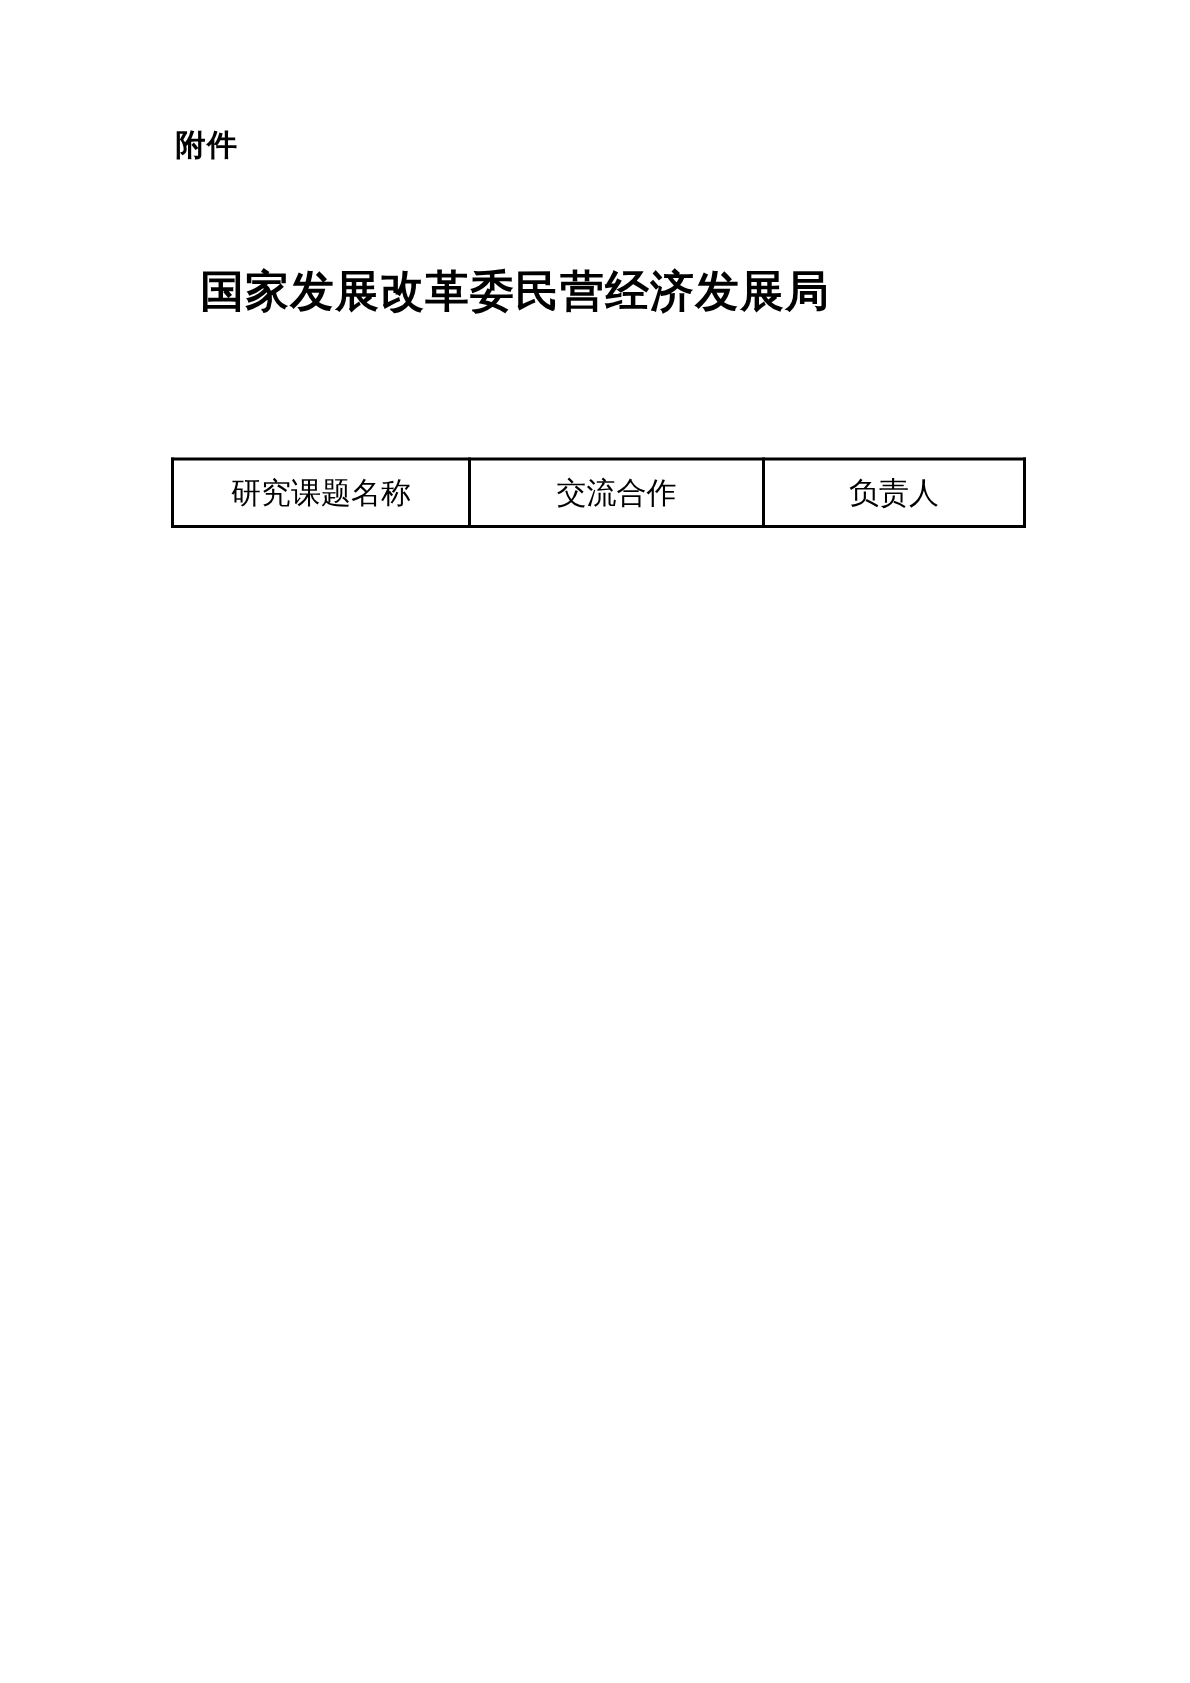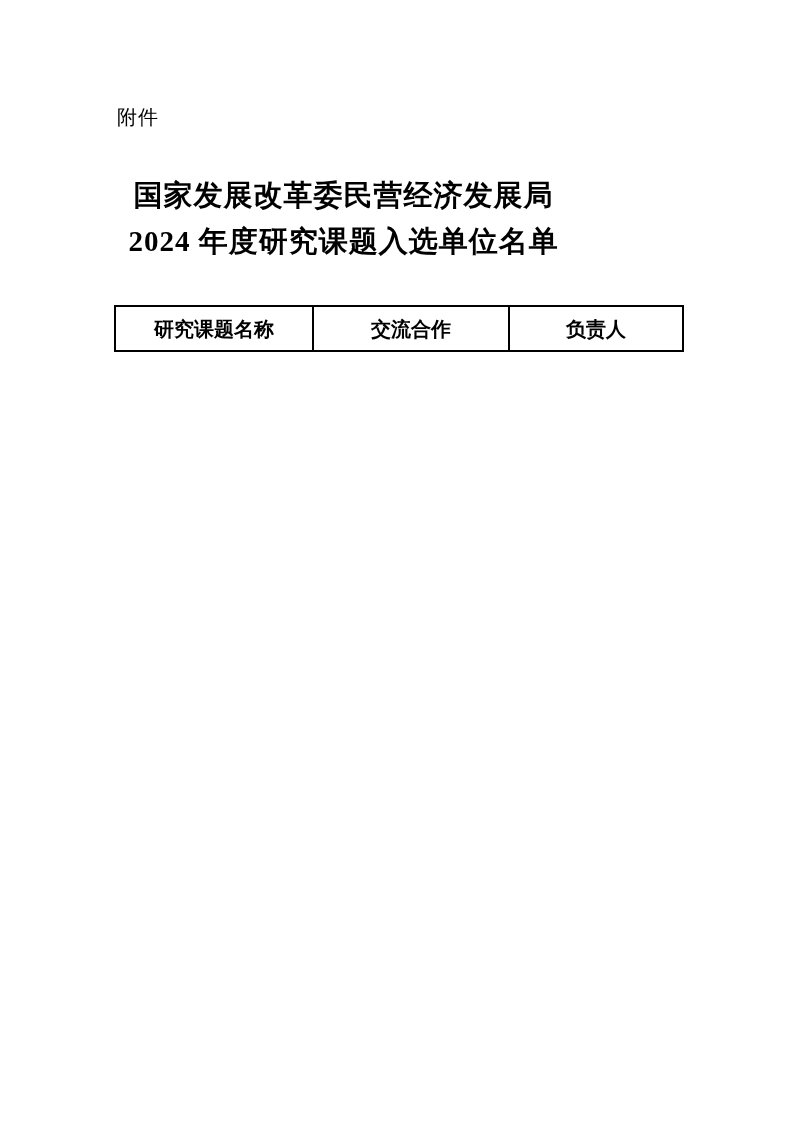--- a/index.html
+++ b/index.html
@@ -11,24 +11,25 @@
     height: 1122px;
     background: #ffffff;
     color: #000000;
     font-family: "Liberation Sans", sans-serif;
     position: relative;
     overflow: hidden;
   }
   .attachment-label {
     position: absolute;
     left: 117px;
-    top: 104px;
+    top: 84px;
     font-size: 20px;
     line-height: 26px;
     letter-spacing: 1px;
+    font-weight: bold;
   }
   .doc-title {
     position: absolute;
     left: 0;
     top: 172px;
     width: 687px;
     text-align: center;
     font-weight: bold;
     font-size: 29px;
     line-height: 46px;
@@ -48,21 +49,21 @@
     border: 2px solid #000000;
     text-align: center;
     vertical-align: middle;
     white-space: pre-line;
     padding: 0;
     overflow: hidden;
   }
   .doc-table th {
     height: 43px;
     font-size: 20px;
-    font-weight: bold;
+    font-weight: normal;
     line-height: 24px;
   }
   .doc-table td {
     font-size: 20px;
     line-height: 35px;
     font-weight: normal;
   }
   .doc-table tr.row-0 td { height: 72px; }
   .doc-table tr.row-1 td { height: 77px; }
   .doc-table tr.row-2 td { height: 105px; }
@@ -70,21 +71,20 @@
 </style>
 </head>
 <body>
 
 <div class="page">
 
   <div class="attachment-label">附件</div>
 
   <div class="doc-title">
     <div>国家发展改革委民营经济发展局</div>
-    <div>2024 年度研究课题入选单位名单</div>
   </div>
 
   <table class="doc-table">
     <colgroup>
       <col style="width:198px">
       <col style="width:196px">
       <col style="width:174px">
     </colgroup>
     <thead>
       <tr>

